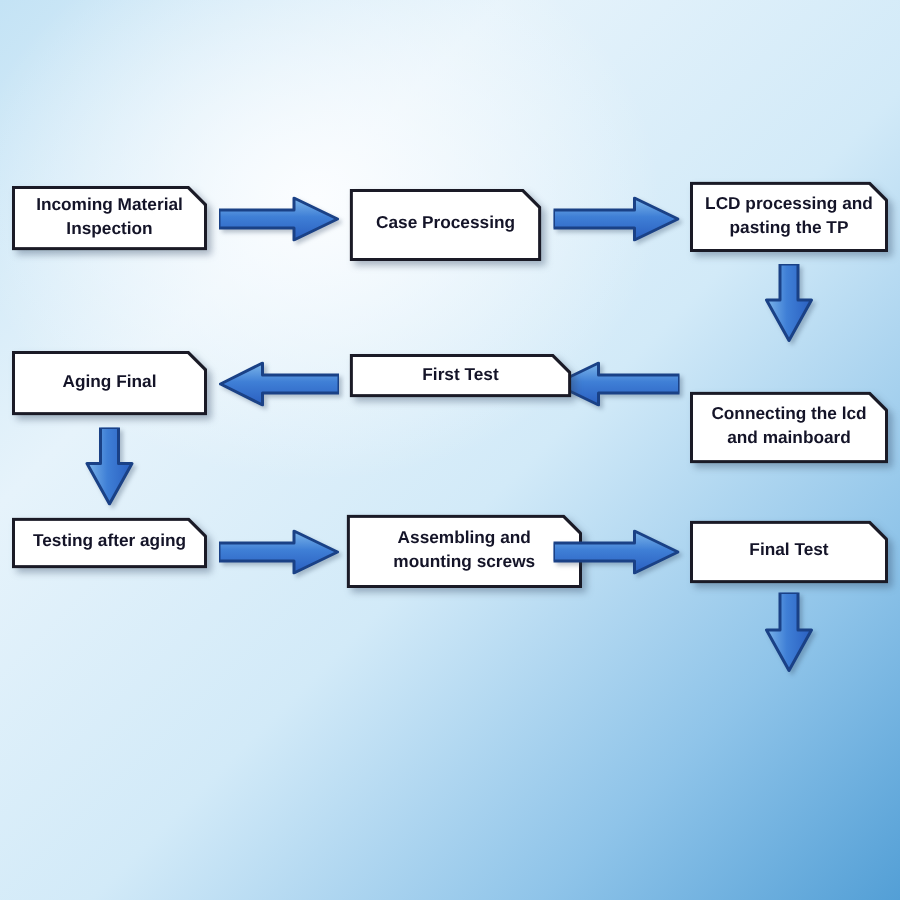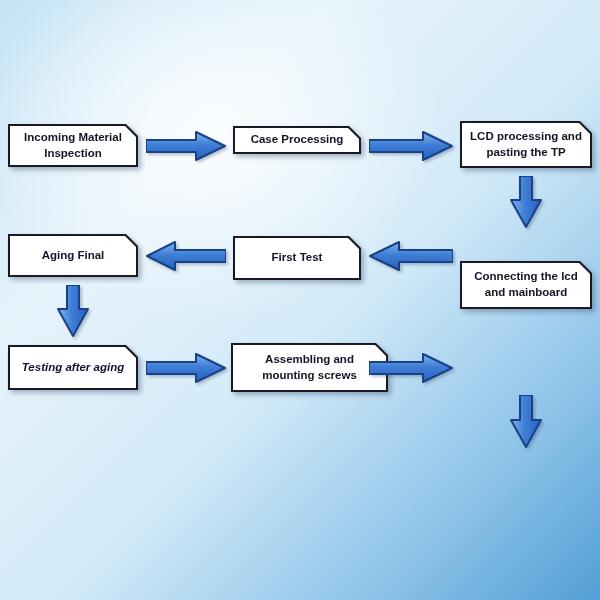--- a/index.html
+++ b/index.html
@@ -67,21 +67,21 @@
       <div class="box-i">
         <span class="box-label">Incoming Material Inspection</span>
       </div>
     </div>
   </div>
 
   <svg class="arrow" style="left:146px;top:131px;" width="80" height="30" viewBox="0 0 80 30">
     <polygon points="0,9 50,9 50,1 79,15 50,29 50,21 0,21" fill="url(#agH)" stroke="#1a4186" stroke-width="2" stroke-linejoin="round"></polygon>
   </svg>
 
-  <div class="box" style="left:233px;top:126px;width:128px;height:28px;">
+  <div class="box" style="left:233px;top:126px;width:128px;height:48px;">
     <div class="box-b">
       <div class="box-i">
         <span class="box-label">Case Processing</span>
       </div>
     </div>
   </div>
 
   <svg class="arrow" style="left:369px;top:131px;" width="84" height="30" viewBox="0 0 84 30">
     <polygon points="0,9 54,9 54,1 83,15 54,29 54,21 0,21" fill="url(#agH)" stroke="#1a4186" stroke-width="2" stroke-linejoin="round"></polygon>
   </svg>
@@ -103,21 +103,21 @@
       <div class="box-i">
         <span class="box-label">Connecting the lcd and mainboard</span>
       </div>
     </div>
   </div>
 
   <svg class="arrow" style="left:369px;top:241px;" width="84" height="30" viewBox="0 0 84 30">
     <polygon points="84,9 30,9 30,1 1,15 30,29 30,21 84,21" fill="url(#agH)" stroke="#1a4186" stroke-width="2" stroke-linejoin="round"></polygon>
   </svg>
 
-  <div class="box" style="left:233px;top:236px;width:128px;height:44px;">
+  <div class="box" style="left:233px;top:236px;width:128px;height:29px;padding-left:20px;">
     <div class="box-b">
       <div class="box-i">
         <span class="box-label">First Test</span>
       </div>
     </div>
   </div>
 
   <svg class="arrow" style="left:146px;top:241px;" width="80" height="30" viewBox="0 0 80 30">
     <polygon points="80,9 29,9 29,1 1,15 29,29 29,21 80,21" fill="url(#agH)" stroke="#1a4186" stroke-width="2" stroke-linejoin="round"></polygon>
   </svg>
@@ -127,21 +127,21 @@
       <div class="box-i">
         <span class="box-label">Aging  Final</span>
       </div>
     </div>
   </div>
 
   <svg class="arrow" style="left:56px;top:285px;" width="34" height="52" viewBox="0 0 34 52">
     <polygon points="11,0 23,0 23,24 32,24 17,51 2,24 11,24" fill="url(#agV)" stroke="#1a4186" stroke-width="2" stroke-linejoin="round"></polygon>
   </svg>
 
-  <div class="box" style="left:8px;top:345px;width:130px;height:45px;font-style:italic;">
+  <div class="box" style="left:8px;top:345px;width:130px;height:34px;">
     <div class="box-b">
       <div class="box-i">
         <span class="box-label">Testing after aging</span>
       </div>
     </div>
   </div>
 
   <svg class="arrow" style="left:146px;top:353px;" width="80" height="30" viewBox="0 0 80 30">
     <polygon points="0,9 50,9 50,1 79,15 50,29 50,21 0,21" fill="url(#agH)" stroke="#1a4186" stroke-width="2" stroke-linejoin="round"></polygon>
   </svg>
@@ -151,19 +151,26 @@
       <div class="box-i">
         <span class="box-label">Assembling and mounting screws</span>
       </div>
     </div>
   </div>
 
   <svg class="arrow" style="left:369px;top:353px;" width="84" height="30" viewBox="0 0 84 30">
     <polygon points="0,9 54,9 54,1 83,15 54,29 54,21 0,21" fill="url(#agH)" stroke="#1a4186" stroke-width="2" stroke-linejoin="round"></polygon>
   </svg>
 
+  <div class="box" style="left:460px;top:347px;width:132px;height:42px;">
+    <div class="box-b">
+      <div class="box-i">
+        <span class="box-label">Final Test</span>
+      </div>
+    </div>
+  </div>
 
   <svg class="arrow" style="left:509px;top:395px;" width="34" height="53" viewBox="0 0 34 53">
     <polygon points="11,0 23,0 23,25 32,25 17,52 2,25 11,25" fill="url(#agV)" stroke="#1a4186" stroke-width="2" stroke-linejoin="round"></polygon>
   </svg>
 
 
 </div>
 
 </body></html>

